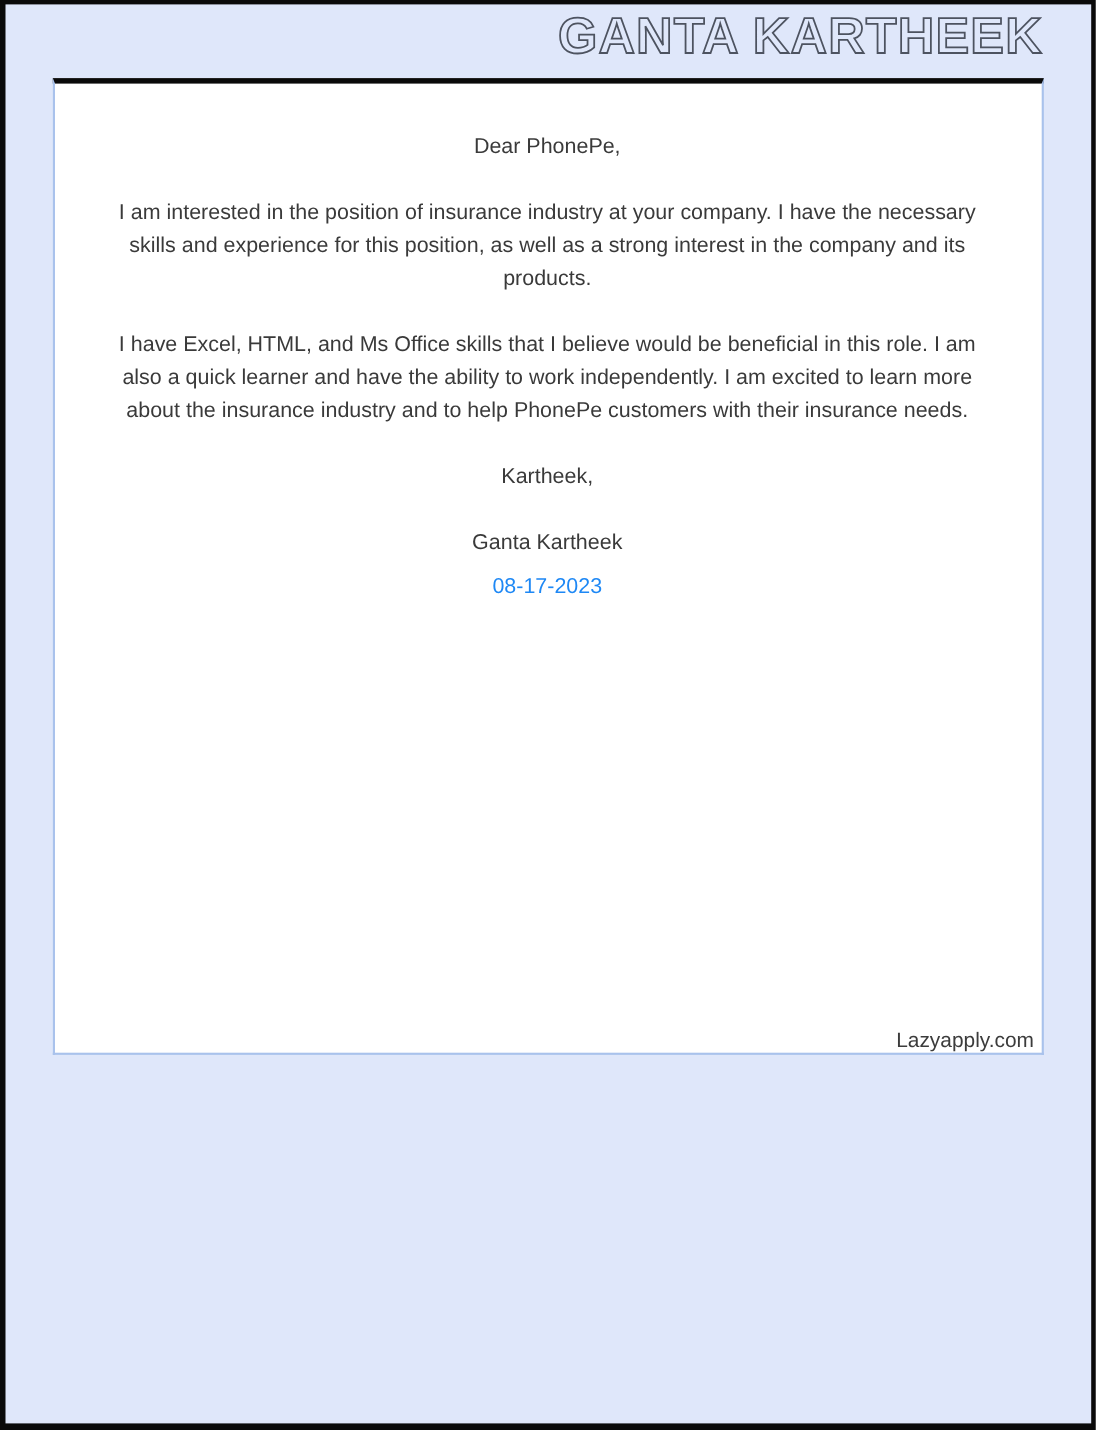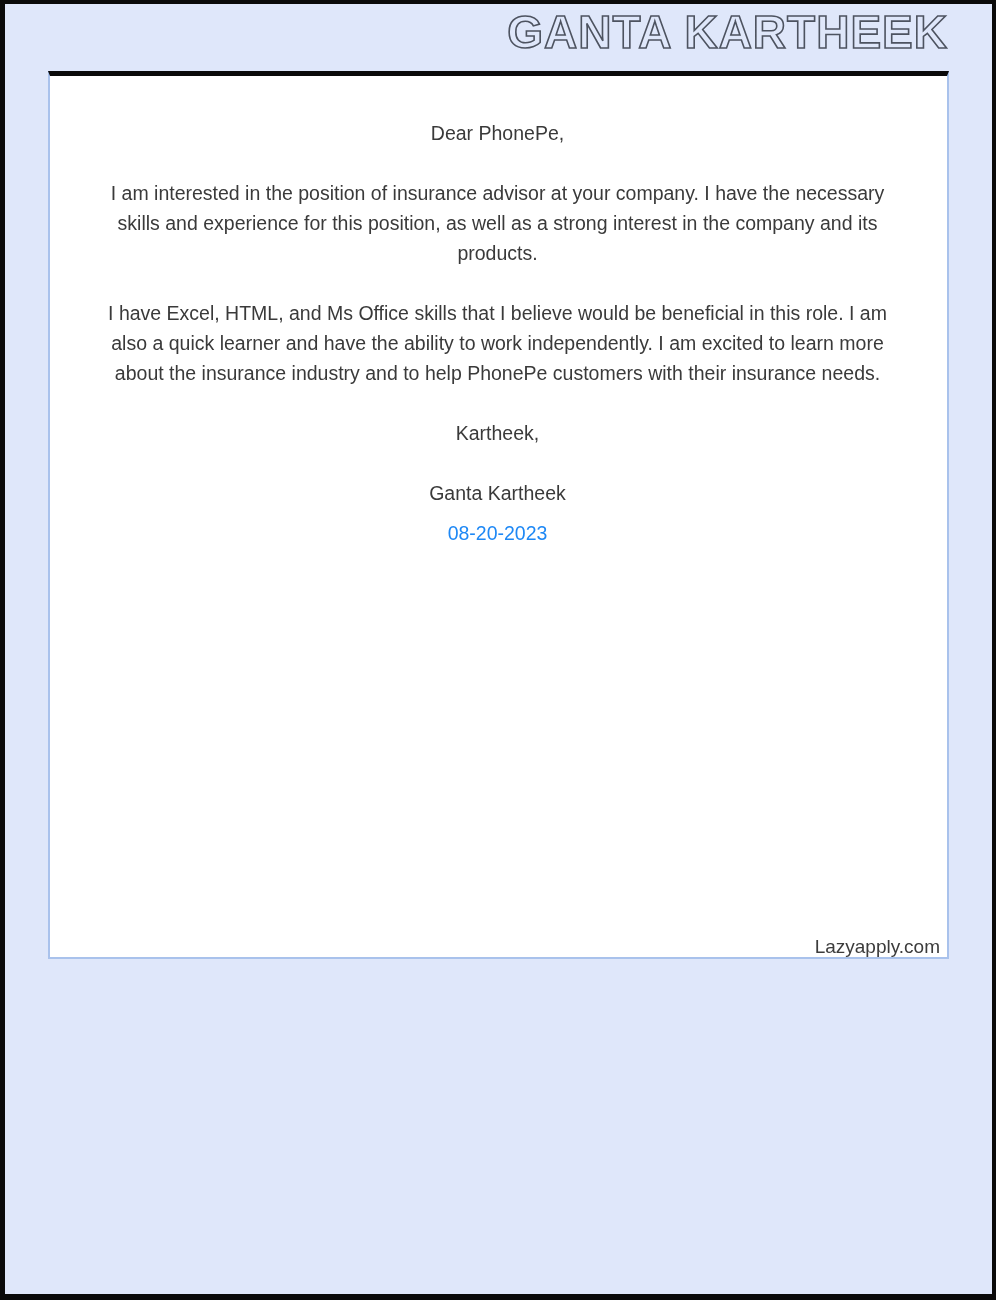--- a/index.html
+++ b/index.html
@@ -86,30 +86,30 @@
 <div class="frame">
   <div class="canvas">
 
     <div class="letterhead-name">GANTA KARTHEEK</div>
 
     <div class="page">
       <div class="page-content">
 
         <p>Dear PhonePe,</p>
 
-        <p>I am interested in the position of insurance advisor at your company. I have the necessary skills and experience for this position, as well as a strong interest in the company and its products.</p>
+        <p>I am interested in the position of insurance industry at your company. I have the necessary skills and experience for this position, as well as a strong interest in the company and its products.</p>
 
         <p>I have Excel, HTML, and Ms Office skills that I believe would be beneficial in this role. I am also a quick learner and have the ability to work independently. I am excited to learn more about the insurance industry and to help PhonePe customers with their insurance needs.</p>
 
 
         <p>Kartheek,</p>
 
         <p class="signature-name">Ganta Kartheek</p>
 
-        <p><a class="date-link">08-20-2023</a></p>
+        <p><a class="date-link">08-17-2023</a></p>
 
       </div>
 
       <div class="brand">Lazyapply.com</div>
     </div>
 
   </div>
 </div>
 
 </body></html>

